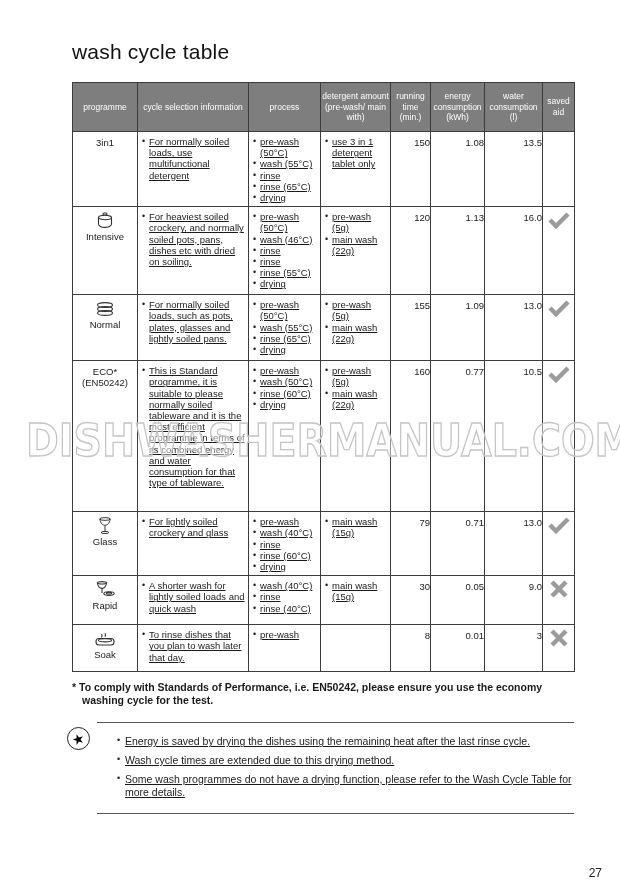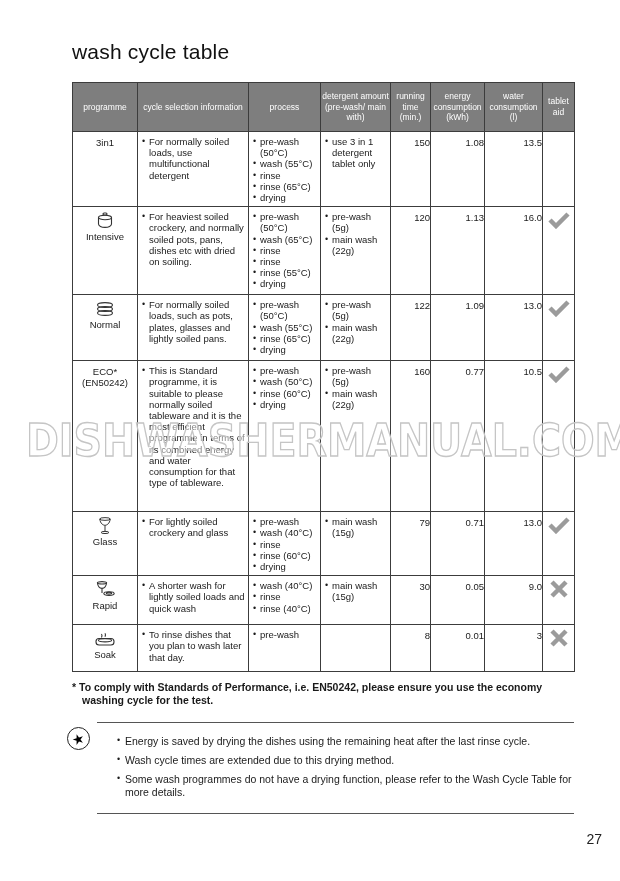--- a/index.html
+++ b/index.html
@@ -14,21 +14,21 @@
   table.wash { border:1.5px solid #2e2e2e; }
   th.hcell { background:#7e7e7e; color:#ffffff; font-weight:400; font-size:8.5px;
              line-height:1.25; text-align:center; vertical-align:middle; padding:2px 1px; }
   td { vertical-align:top; font-size:9.5px; line-height:1.18; }
   td.prog { text-align:center; padding-top:5px; }
   .prog-icon { display:block; margin:0 auto 1px auto; height:18px; }
   .prog-name { font-size:9.5px; }
   td.listcell { padding:4px 2px 3px 4px; }
   .li { display:flex; margin:0; }
   .li .b { flex:none; width:7px; font-size:9px; }
-  .li .t { flex:1; }
+  .li .t { flex:1;text-decoration:underline; }
   td.num { text-align:right; padding-top:5px; font-size:9.5px; }
   td.mark { text-align:center; padding-top:4px; }
 
   .footnote { width:496px; margin-top:9px; font-size:10.5px; line-height:1.25;
               padding-left:10px; text-indent:-10px;font-weight:bold; }
 
   .note { display:flex; width:502px; margin-top:15px; }
   .note-icon-col { flex:none; width:25px; position:relative; }
   .note-icon { position:absolute; left:-5px; top:5px; width:23px; height:23px;
                border:1.5px solid #222; border-radius:50%;
@@ -37,21 +37,21 @@
                      transform:rotate(-18deg); line-height:1; }
   .note-body { flex:1; border-top:1px solid #555; border-bottom:1px solid #555;
                padding:7px 0 13px 11px; }
   .note-title { font-size:10.5px; }
   .note-list { padding-left:7px; margin-top:3px; }
   .note-list .li { margin-top:5px; line-height:1.3; font-size:10.5px; }
   .note-list .li .b { width:10px; padding-left:2px; }
 
   .watermark-svg { position:absolute; left:0; top:414px; pointer-events:none; z-index:5; }
 
-  .page-number { position:absolute; top:831px; right:38px; font-size:14px; color:#222; }
+  .page-number { position:absolute; top:866px; right:38px; font-size:12px; color:#222; }
 
   svg.picto { stroke:#333; fill:none; stroke-width:1.1; }
   svg.markpic { display:inline-block; }
 </style>
 </head>
 <body>
 
 <div class="page">
 
   <div class="page-title">wash cycle table</div>
@@ -69,21 +69,21 @@
     </colgroup>
     <tbody>
         <tr style="height:49px">
       <th class="hcell">programme</th>
       <th class="hcell">cycle selection information</th>
       <th class="hcell">process</th>
       <th class="hcell">detergent amount (pre-wash/ main with)</th>
       <th class="hcell">running time (min.)</th>
       <th class="hcell">energy consumption (kWh)</th>
       <th class="hcell">water consumption (l)</th>
-      <th class="hcell">tablet aid</th>
+      <th class="hcell">saved aid</th>
     </tr>
 
     <tr style="height:56px">
       <td class="prog">
         <div class="prog-name">3in1</div>
       </td>
       <td class="listcell">
         <div>
               <div class="li">
                 <span class="b">•</span>
@@ -147,21 +147,21 @@
             </div>
       </td>
       <td class="listcell">
         <div>
               <div class="li">
                 <span class="b">•</span>
                 <span class="t">pre-wash (50°C)</span>
               </div>
               <div class="li">
                 <span class="b">•</span>
-                <span class="t">wash (65°C)</span>
+                <span class="t">wash (46°C)</span>
               </div>
               <div class="li">
                 <span class="b">•</span>
                 <span class="t">rinse</span>
               </div>
               <div class="li">
                 <span class="b">•</span>
                 <span class="t">rinse</span>
               </div>
               <div class="li">
@@ -238,21 +238,21 @@
               <div class="li">
                 <span class="b">•</span>
                 <span class="t">pre-wash (5g)</span>
               </div>
               <div class="li">
                 <span class="b">•</span>
                 <span class="t">main wash (22g)</span>
               </div>
             </div>
       </td>
-      <td class="num">122</td>
+      <td class="num">155</td>
       <td class="num">1.09</td>
       <td class="num">13.0</td>
       <td class="mark">
         <svg class="markpic" width="24" height="18" viewBox="0 0 24 18">
               <path d="M3 9 L9 15 L21 3" stroke="#9b9b9b" stroke-width="4.5" fill="none"></path>
             </svg>
       </td>
     </tr>
 
     <tr style="height:151px">

